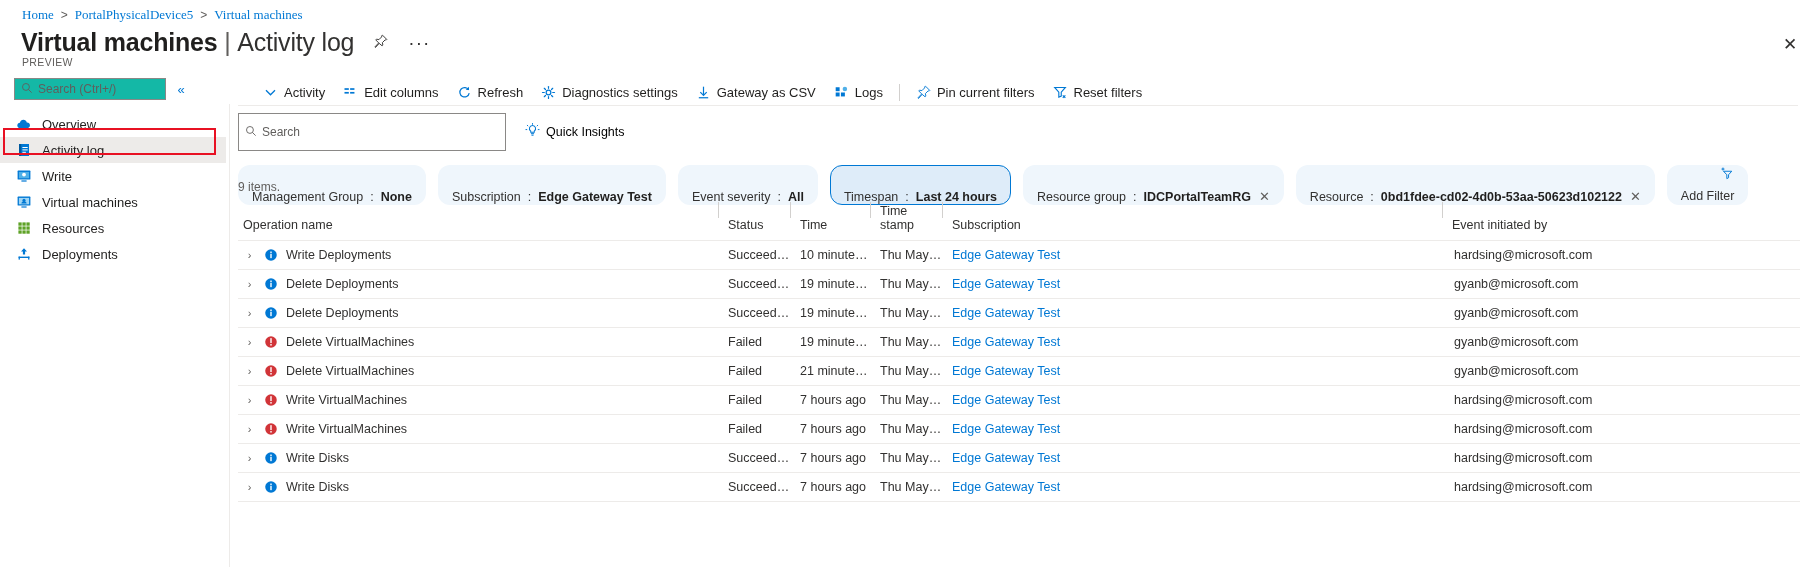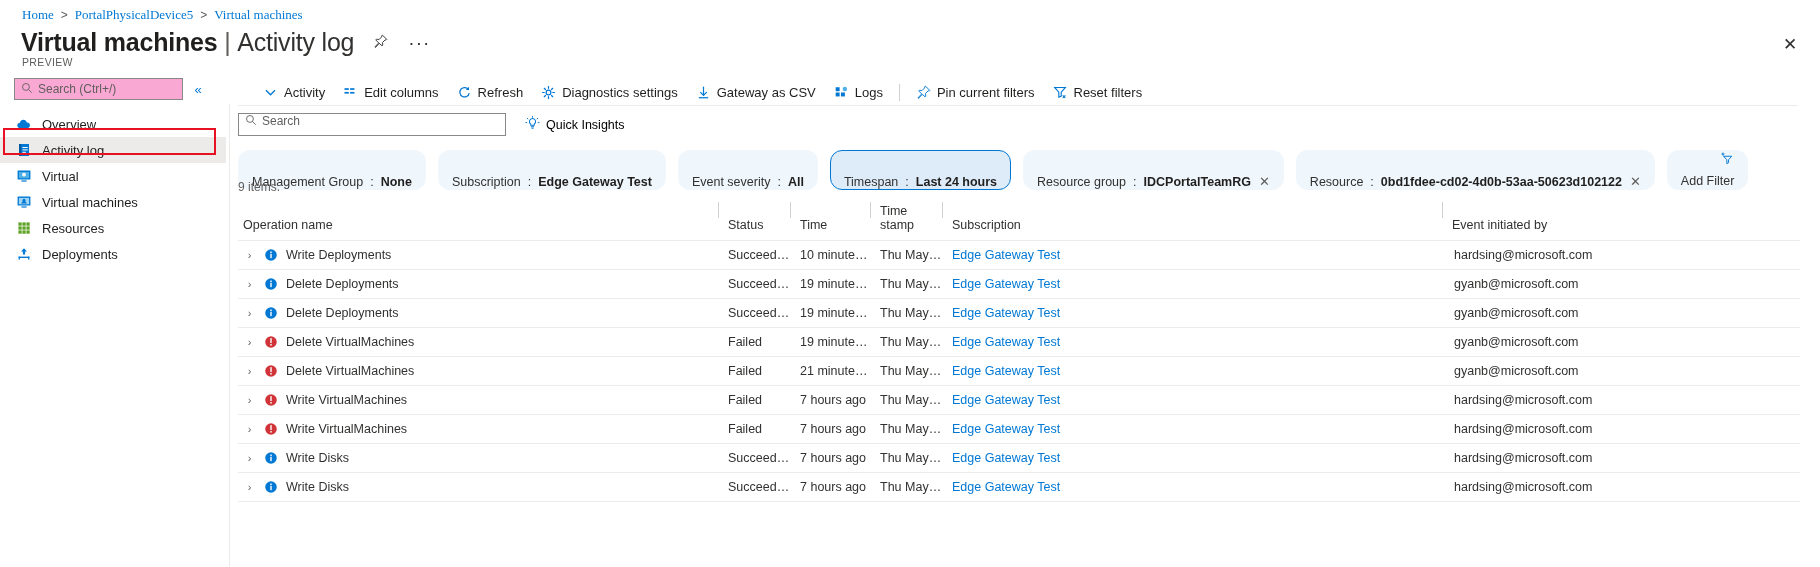--- a/index.html
+++ b/index.html
@@ -50,22 +50,22 @@
     font-size: 17px; color: #323130; cursor: pointer; font-weight: 300;
   }
 
   
   .sidebar { position: absolute; left: 0; top: 78px; width: 226px; }
   .search-row {
     display: flex; align-items: center; gap: 6px;
     padding: 0 6px 0 14px;
   }
   .search-box {
-    position: relative; width: 169px; height: 22px;
-    border: 1px solid #8a8886; background: #f9a8d4;
+    position: relative; width: 152px; height: 22px;
+    border: 1px solid #8a8886; background: #14b8a6;
     display: flex; align-items: center;
   }
   .search-box .mag { margin: 0 5px 0 6px; flex: 0 0 auto; }
   .search-box input {
     border: 0; outline: 0; font-size: 12px; width: 130px;
     font-family: "Liberation Sans", sans-serif; color: #323130;
     background: transparent;
   }
   .search-box input::placeholder { color: #605e5c; }
   .collapse-btn {
@@ -109,23 +109,23 @@
 
   .h-divider {
     position: absolute; left: 238px; top: 105px;
     width: 1560px; height: 1px; background: #edebe9;
   }
 
   
   .filter-area { position: absolute; left: 238px; top: 113px; }
   .filter-top { display: flex; align-items: center; gap: 19px; }
   .grid-search {
-    position: relative; width: 268px; height: 23px;
+    position: relative; width: 268px; height: 38px;
     border: 1px solid #8a8886; background: #fff;
-    display: flex; align-items: flex-start;
+    display: flex; align-items: center;
   }
   .grid-search .mag { margin: 0 5px 0 6px; flex: 0 0 auto; }
   .grid-search input {
     border: 0; outline: 0; font-size: 12px; width: 220px;
     font-family: "Liberation Sans", sans-serif; color: #323130;
     background: transparent;
   }
   .grid-search input::placeholder { color: #605e5c; }
   .quick-insights {
     display: flex; align-items: center; gap: 6px;
@@ -269,21 +269,21 @@
 
       <div class="nav-item">
         <span class="nav-ico">
           <svg width="16" height="16" viewBox="0 0 16 16">
             <rect x="1.6" y="2.6" width="12.8" height="9" rx="0.6" fill="#0078d4"></rect>
             <rect x="2.9" y="3.9" width="10.2" height="6.4" fill="#50b0e8"></rect>
             <circle cx="8" cy="6.6" r="1.9" fill="#fff"></circle>
             <rect x="5.4" y="12.4" width="5.2" height="1.2" fill="#0078d4"></rect>
           </svg>
         </span>
-        <span>Virtual</span>
+        <span>Write</span>
       </div>
 
       <div class="nav-item">
         <span class="nav-ico">
           <svg width="16" height="16" viewBox="0 0 16 16">
             <rect x="1.6" y="2.6" width="12.8" height="9" rx="0.6" fill="#0078d4"></rect>
             <rect x="2.9" y="3.9" width="10.2" height="6.4" fill="#9fd5f5"></rect>
             <circle cx="8" cy="6.4" r="1.6" fill="#0078d4"></circle>
             <path d="M5.4 9.6c0-1.4 1.2-2 2.6-2s2.6.6 2.6 2z" fill="#0078d4"></path>
             <rect x="5.4" y="12.4" width="5.2" height="1.2" fill="#0078d4"></rect>

